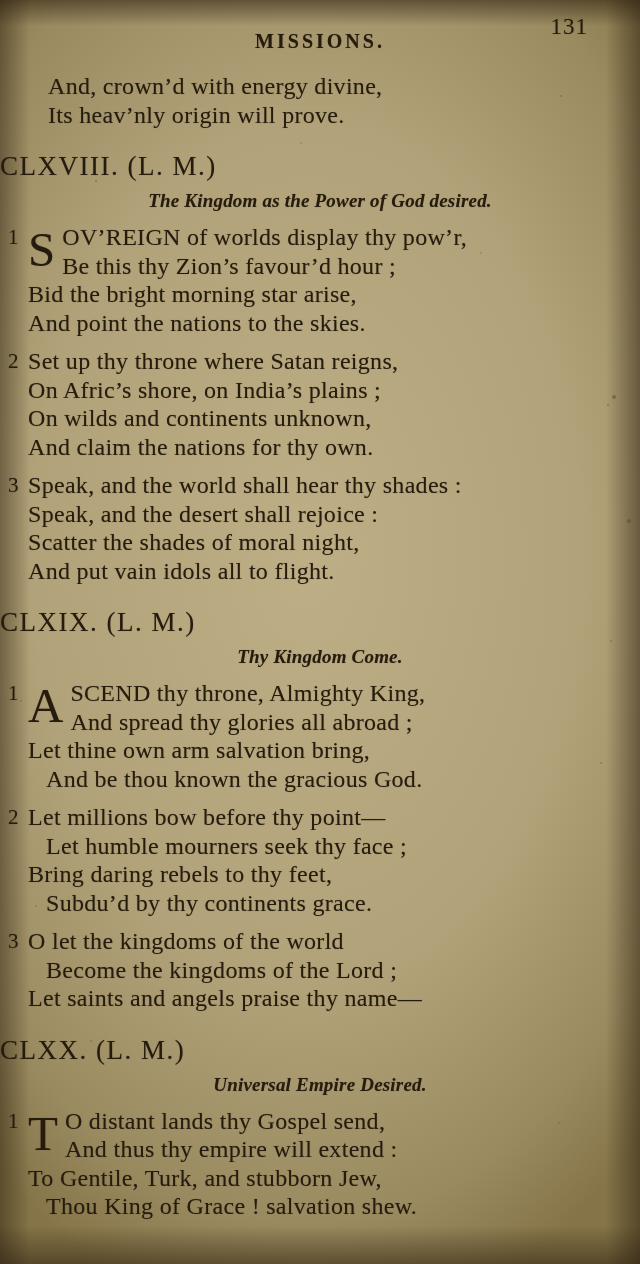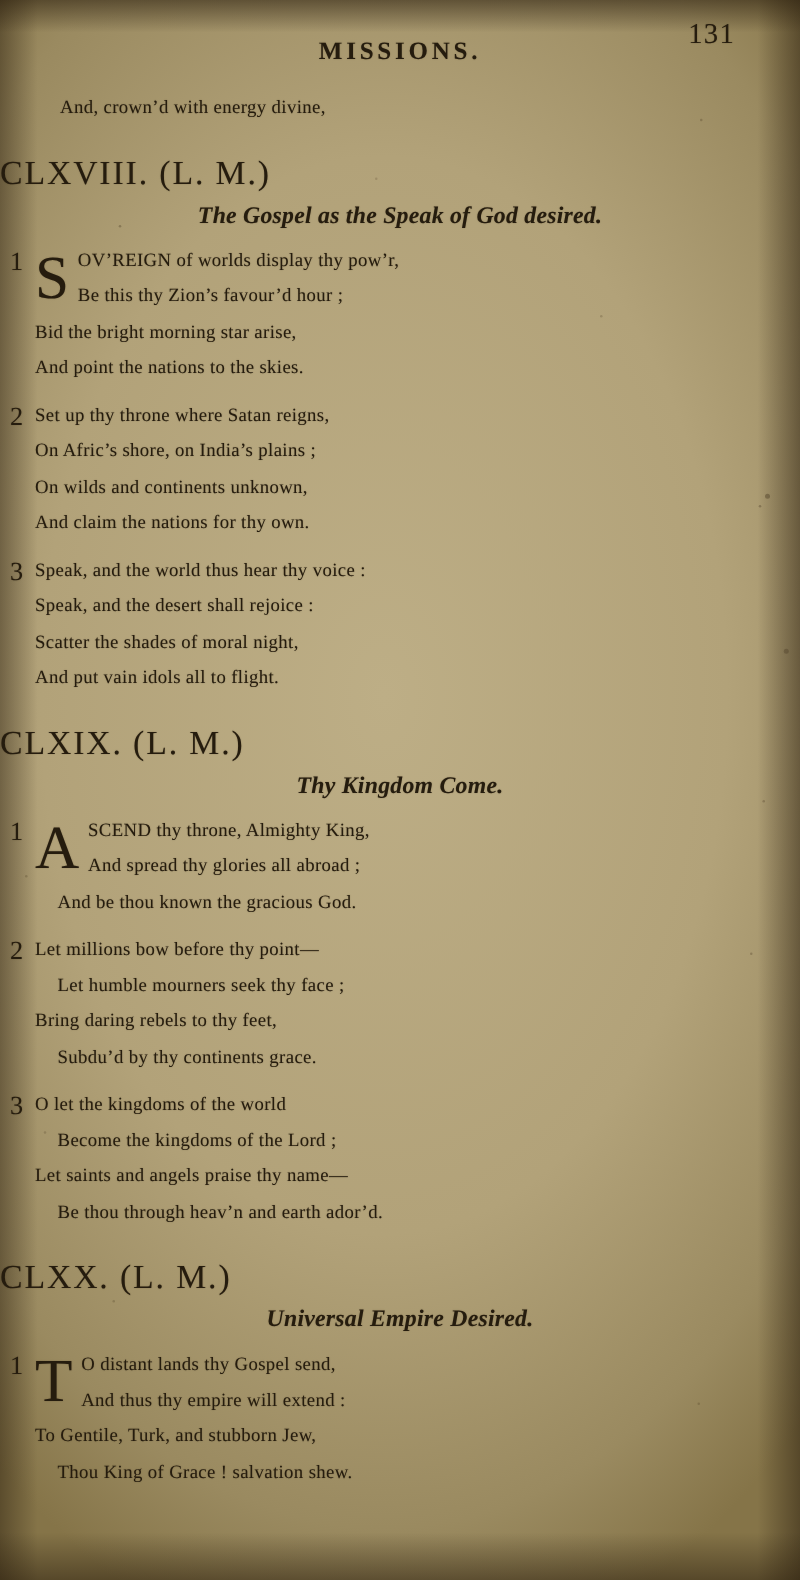--- a/index.html
+++ b/index.html
@@ -39,21 +39,21 @@
       610px 640px 0 0 rgba(55,40,20,0.25),
       35px 905px 0 0 rgba(55,40,20,0.20);
   }
   .header { position:relative; padding-top:30px; height:58px; }
   .header-title {
     display:block; text-align:center;
     font-size:20px; font-weight:bold; letter-spacing:3px;
   }
   .page-num { position:absolute; right:52px; top:14px; font-size:23px; letter-spacing:1px; }
   .cont { margin-top:14px; padding-left:48px; }
-  .line { font-size:15px; line-height:28.5px; letter-spacing:0.3px; white-space:nowrap; }
+  .line { font-size:24px; line-height:28.5px; letter-spacing:0.3px; white-space:nowrap; }
   .line.indent { padding-left:18px; }
   .hymn-title {
     margin-top:20px; text-align:left;
     font-size:27px; font-weight:normal; letter-spacing:1.5px; line-height:34px;
   }
   .hymn-subtitle {
     margin-top:6px; text-align:center;
     font-size:19px; font-style:italic; font-weight:bold; line-height:24px; letter-spacing:0.2px;
   }
   .verse { position:relative; margin-top:10px; padding-left:28px; }
@@ -70,26 +70,27 @@
 <div class="page">
   <div class="specks"></div>
 
   <header class="header">
     <span class="header-title">MISSIONS.</span>
     <span class="page-num">131</span>
   </header>
 
   <div class="cont">
     <div class="line">And, crown’d with energy divine,</div>
+    <div class="line">Its heav’nly origin will prove.</div>
   </div>
 
   <main id="hymns">
       <section class="hymn">
         <h2 class="hymn-title">CLXVIII. (L. M.)</h2>
-        <h3 class="hymn-subtitle">The Gospel as the Speak of God desired.</h3>
+        <h3 class="hymn-subtitle">The Kingdom as the Power of God desired.</h3>
         <div class="verse">
           <span class="verse-num">1</span>
           <div class="verse-body">
             <span class="dropcap">S</span>
             <div class="line">OV’REIGN of worlds display thy pow’r,</div>
             <div class="line">Be this thy Zion’s favour’d hour ;</div>
             <div class="line">Bid the bright morning star arise,</div>
             <div class="line">And point the nations to the skies.</div>
           </div>
         </div>
@@ -98,55 +99,55 @@
           <div class="verse-body">
             <div class="line">Set up thy throne where Satan reigns,</div>
             <div class="line">On Afric’s shore, on India’s plains ;</div>
             <div class="line">On wilds and continents unknown,</div>
             <div class="line">And claim the nations for thy own.</div>
           </div>
         </div>
         <div class="verse">
           <span class="verse-num">3</span>
           <div class="verse-body">
-            <div class="line">Speak, and the world thus hear thy voice :</div>
+            <div class="line">Speak, and the world shall hear thy shades :</div>
             <div class="line">Speak, and the desert shall rejoice :</div>
             <div class="line">Scatter the shades of moral night,</div>
             <div class="line">And put vain idols all to flight.</div>
           </div>
         </div>
       </section>
       <section class="hymn">
         <h2 class="hymn-title">CLXIX. (L. M.)</h2>
         <h3 class="hymn-subtitle">Thy Kingdom Come.</h3>
         <div class="verse">
           <span class="verse-num">1</span>
           <div class="verse-body">
             <span class="dropcap">A</span>
             <div class="line">SCEND thy throne, Almighty King,</div>
             <div class="line">And spread thy glories all abroad ;</div>
+            <div class="line">Let thine own arm salvation bring,</div>
             <div class="line indent">And be thou known the gracious God.</div>
           </div>
         </div>
         <div class="verse">
           <span class="verse-num">2</span>
           <div class="verse-body">
             <div class="line">Let millions bow before thy point—</div>
             <div class="line indent">Let humble mourners seek thy face ;</div>
             <div class="line">Bring daring rebels to thy feet,</div>
             <div class="line indent">Subdu’d by thy continents grace.</div>
           </div>
         </div>
         <div class="verse">
           <span class="verse-num">3</span>
           <div class="verse-body">
             <div class="line">O let the kingdoms of the world</div>
             <div class="line indent">Become the kingdoms of the Lord ;</div>
             <div class="line">Let saints and angels praise thy name—</div>
-            <div class="line indent">Be thou through heav’n and earth ador’d.</div>
           </div>
         </div>
       </section>
       <section class="hymn">
         <h2 class="hymn-title">CLXX. (L. M.)</h2>
         <h3 class="hymn-subtitle">Universal Empire Desired.</h3>
         <div class="verse">
           <span class="verse-num">1</span>
           <div class="verse-body">
             <span class="dropcap">T</span>

